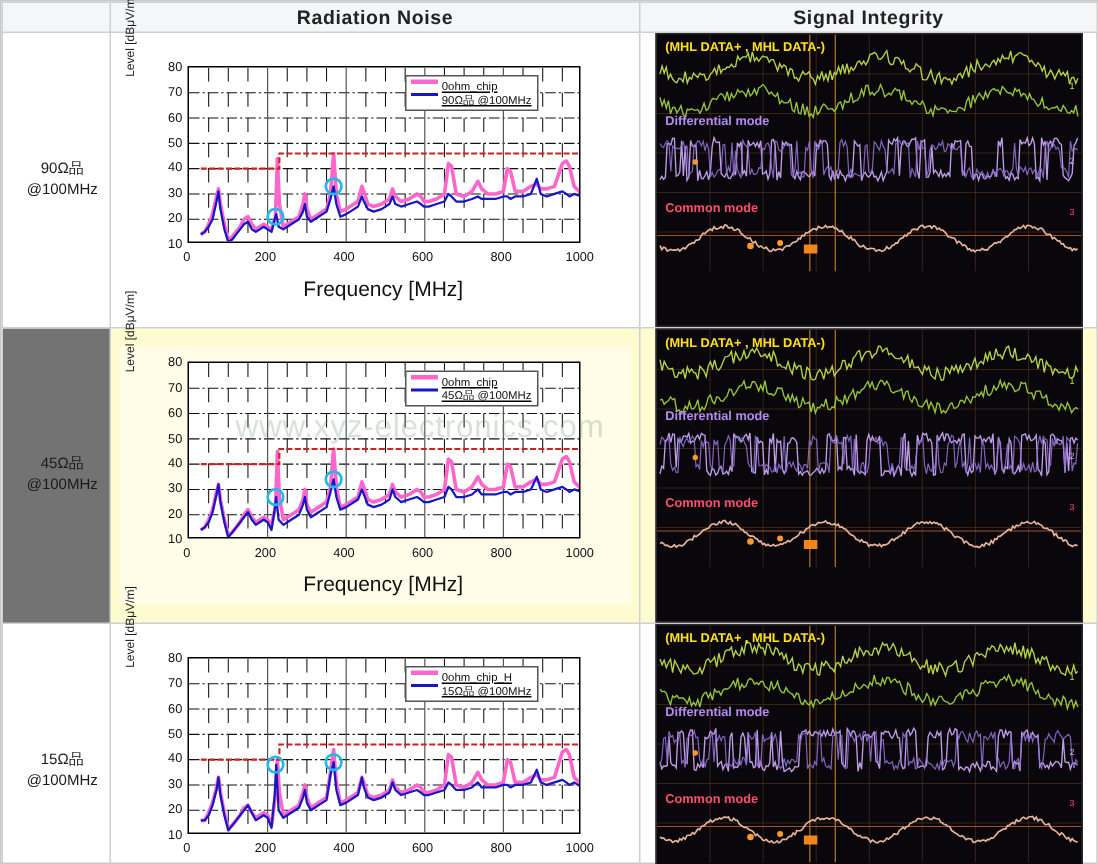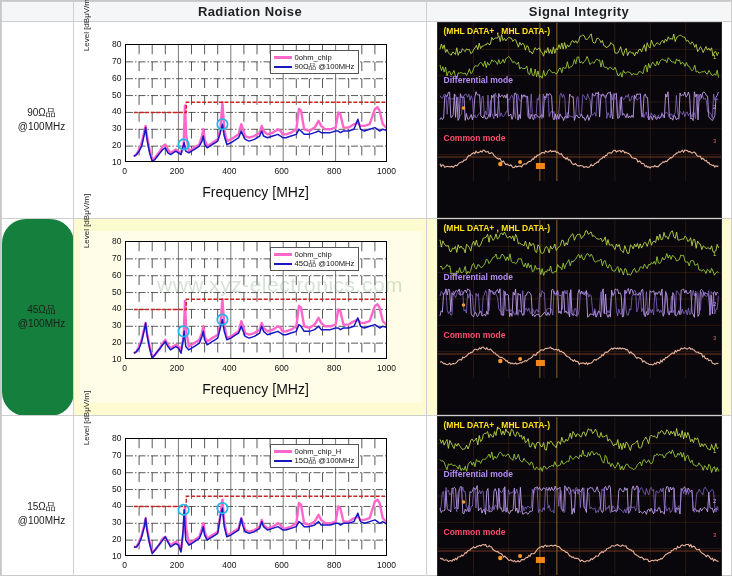--- a/index.html
+++ b/index.html
@@ -37,21 +37,21 @@
     background: #f5f6f8;
     font-size: 13px;
     font-weight: bold;
     color: #222;
     letter-spacing: .4px;
   }
   thead th.blank { background: #f5f6f8; }
 
   tbody tr { height: 176px; }
   tbody tr.highlight > td { background: #fdfbcf; }
-  tbody tr.highlight > td.col-label { background: #15803d; border-radius: 24px; }
+  tbody tr.highlight > td.col-label { background: #737373; }
 
   .rowlabel {
     font-size: 10px;
     color: #1a1a1a;
     line-height: 1.45;
     padding-left: 8px;
     text-align: center;
   }
   .rowlabel .ohm { white-space: nowrap; }
 
@@ -116,21 +116,21 @@
   .legend {
     position: absolute;
     background: #ffffff;
     border: 1px solid #555;
     font-size: 7.6px;
     line-height: 9px;
     padding: 2px 4px 2px 3px;
     z-index: 6;
     white-space: nowrap;
   }
-  .legend .lrow { display:flex; align-items:center; height:9px; }
+  .legend .lrow { display:flex; align-items:flex-start; height:9px;text-decoration:underline; }
   .legend .swatch { display:inline-block; width:18px; height:2px; margin-right:3px; }
   .legend .sw-pink { background:#ff66cc; height:3px; }
   .legend .sw-blue { background:#1717c4; height:2px; }
   .legend .ltxt { color:#111; }
 
   svg.plotsvg { position:absolute; left:0; top:0; }
 
   
   .scope {
     position: relative;

